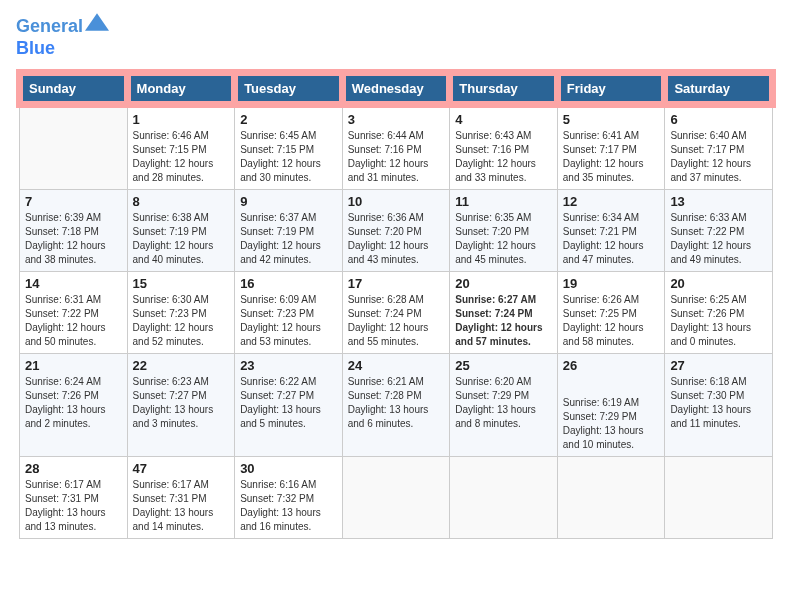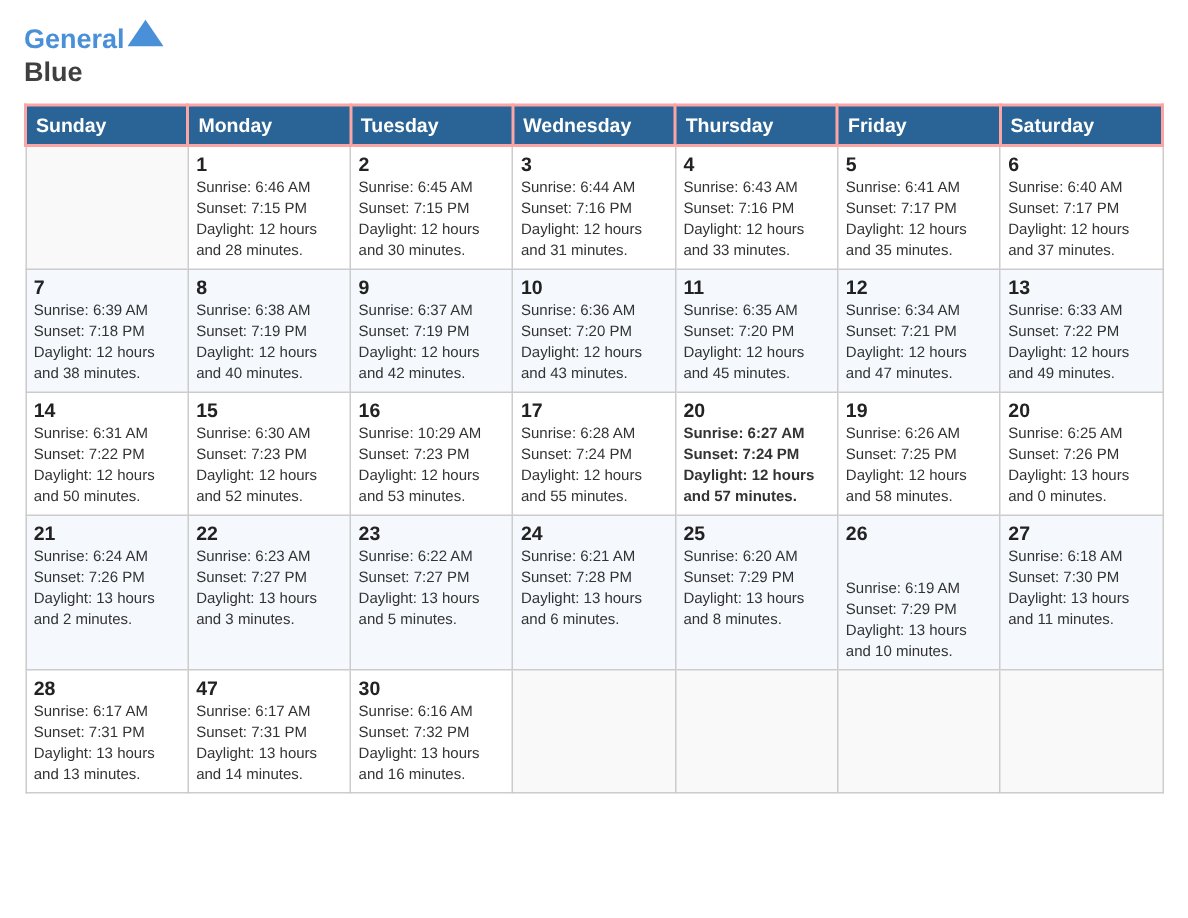--- a/index.html
+++ b/index.html
@@ -60,21 +60,21 @@
       border-collapse: collapse;
       table-layout: fixed;
     }
     .calendar th {
       background: #2a6496;
       color: #fff;
       font-size: 13px;
       font-weight: bold;
       padding: 5px 6px;
       text-align: left;
-      border: 2px solid #fca5a5;
+      border: 7px solid #fca5a5;
     }
     .calendar td {
       border: 1px solid #ccc;
       vertical-align: top;
       padding: 4px 5px;
       font-size: 10px;
       color: #333;
       height: 80px;
       background: #fff;
     }
@@ -101,21 +101,21 @@
 <body>
 
 <div class="container">
   <div class="header">
     <div class="logo">
       <div>
         <div class="logo-text">
           <span>General</span><svg class="logo-icon" viewBox="0 0 30 22" xmlns="http://www.w3.org/2000/svg">
               <polygon points="0,22 15,0 30,22" fill="#4a90d9"></polygon>
             </svg>
-          <br><span style="color:#404040;">Blue</span>
+          <br><span style="color:#3b82f6;">Blue</span>
         </div>
       </div>
     </div>
     <div class="title-section">
       <div class="calendar-title"></div>
       <div class="calendar-subtitle"></div>
     </div>
   </div>
 
   <table class="calendar">
@@ -237,21 +237,21 @@
           </td>
           <td>
             <span class="day-num">15</span>
             <div class="day-info" style="white-space: pre-line;">Sunrise: 6:30 AM
 Sunset: 7:23 PM
 Daylight: 12 hours
 and 52 minutes.</div>
           </td>
           <td>
             <span class="day-num">16</span>
-            <div class="day-info" style="white-space: pre-line;">Sunrise: 10:29 AM
+            <div class="day-info" style="white-space: pre-line;">Sunrise: 6:09 AM
 Sunset: 7:23 PM
 Daylight: 12 hours
 and 53 minutes.</div>
           </td>
           <td>
             <span class="day-num">17</span>
             <div class="day-info" style="white-space: pre-line;">Sunrise: 6:28 AM
 Sunset: 7:24 PM
 Daylight: 12 hours
 and 55 minutes.</div>

